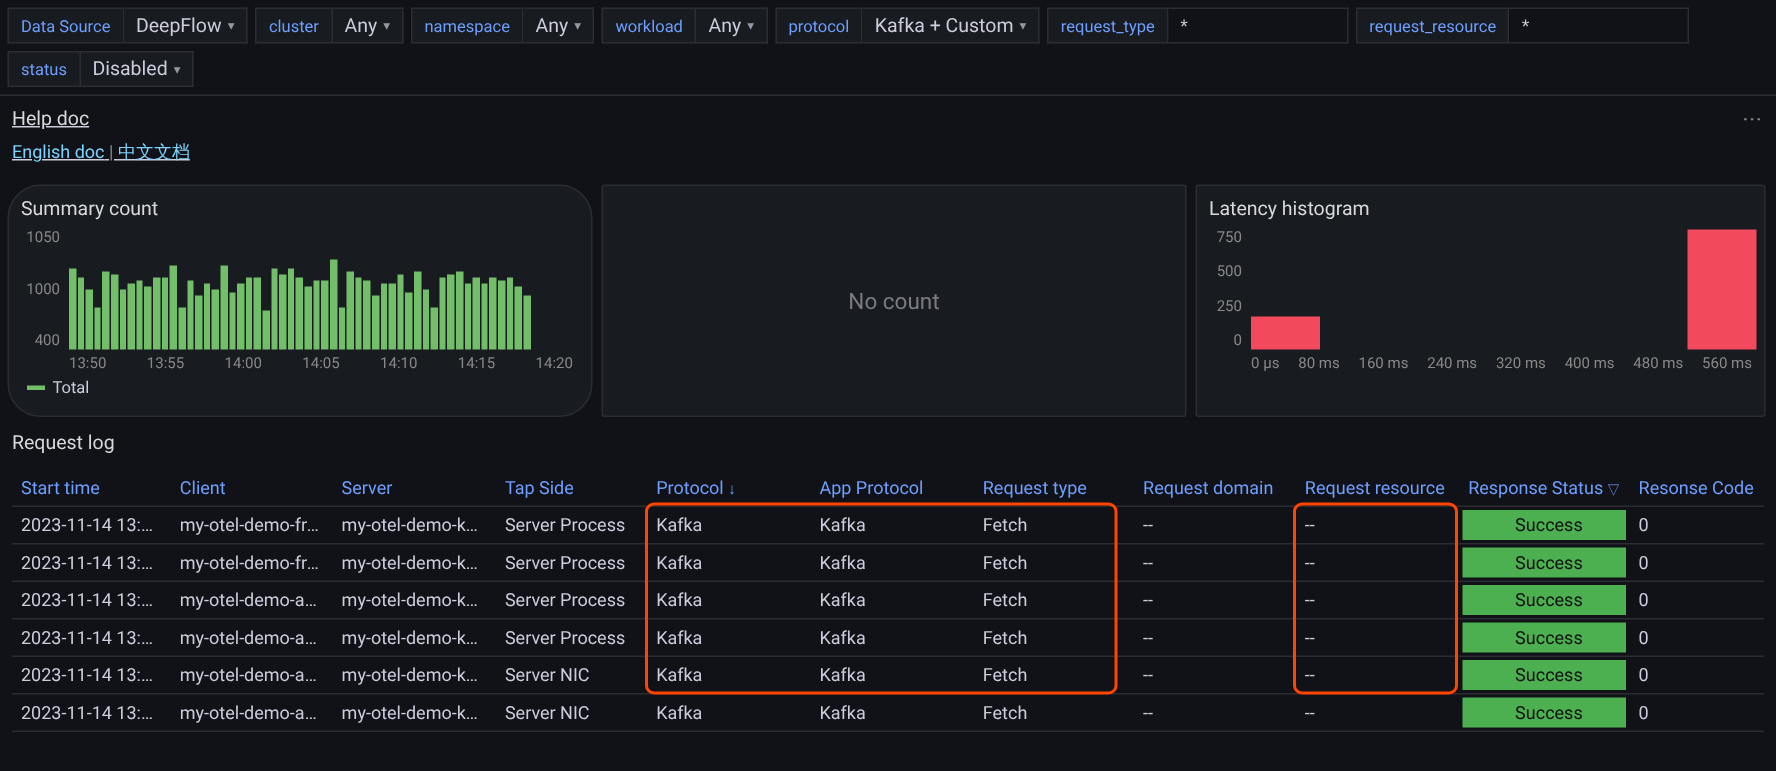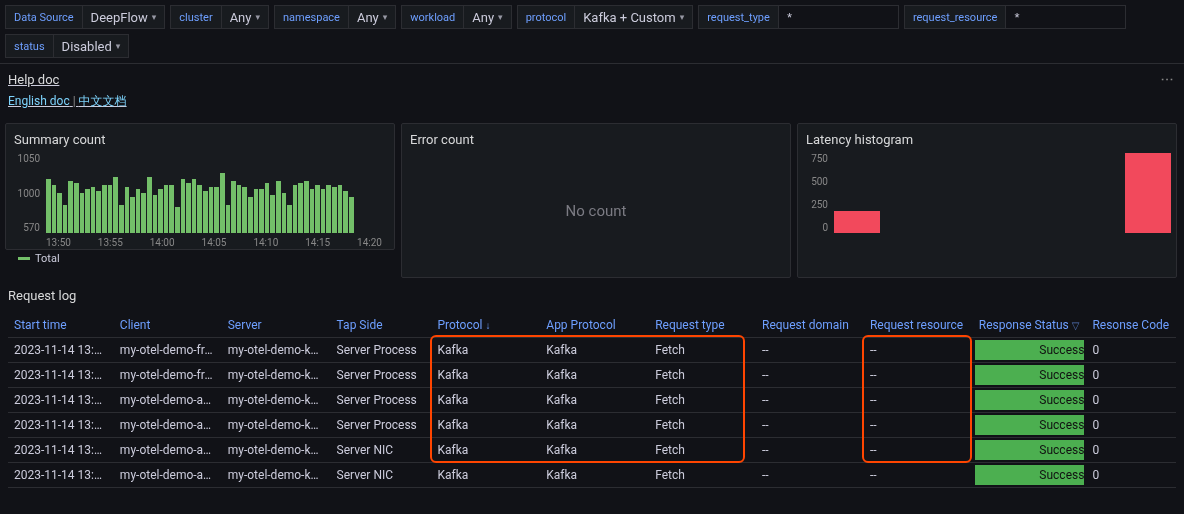--- a/index.html
+++ b/index.html
@@ -71,21 +71,21 @@
   }
   .panels-row { display: flex; gap: 6px; padding: 5px; }
   .panel {
     background: #181b1f;
     border: 1px solid #2c2d32;
     border-radius: 2px;
     padding: 8px;
     position: relative;
   }
   .panel-title { font-size: 13px; color: #d8d9da; margin-bottom: 6px; }
-  .panel-summary { width: 390px; height: 127px; }
+  .panel-summary { width: 390px; height: 155px; border-radius: 22px; }
   .panel-error { width: 390px; height: 155px; display: flex; flex-direction: column; }
   .panel-latency { width: 380px; height: 155px; }
   .no-data { flex: 1; display: flex; align-items: center; justify-content: center; color: #7b7b83; font-size: 15px; }
   .chart-area { position: relative; height: 95px; width: 100%; }
   .y-axis { position: absolute; left: 0; top: 0; bottom: 15px; width: 30px; display: flex; flex-direction: column; justify-content: space-between; font-size: 10px; color: #888; text-align: right; padding-right: 4px; }
   .bars-container { position: absolute; left: 32px; right: 4px; top: 0; bottom: 15px; display: flex; align-items: flex-end; gap: 1px; }
   .bar-green { background: #73bf69; flex: 1; min-width: 3px; }
   .x-axis { position: absolute; left: 32px; right: 4px; bottom: 0; display: flex; justify-content: space-between; font-size: 10px; color: #888; }
   .legend { display: flex; align-items: center; gap: 5px; font-size: 11px; color: #ccccdc; margin-top: 4px; padding-left: 4px; }
   .legend-swatch { width: 12px; height: 3px; }
@@ -122,21 +122,21 @@
   .col-client { width: 107px; }
   .col-server { width: 108px; }
   .col-tap { width: 100px; }
   .col-proto { width: 108px; }
   .col-app { width: 108px; }
   .col-req { width: 106px; }
   .col-dom { width: 107px; }
   .col-res { width: 108px; }
   .col-stat { width: 108px; }
   .col-code { width: 85px; }
-  .status-success { background: #4caf50; color: #111; display: inline-block; padding: 3px 0; width: 100%; text-align: right; padding-left: 6px; }
+  .status-success { background: #4caf50; color: #111; display: inline-block; padding: 3px 0; width: 100%; text-align: center; padding-left: 6px; }
   .sort-arrow { font-size: 10px; }
   .filter-icon { font-size: 10px; opacity: 0.7; }
   .highlight-box1 { position: absolute; border: 2px solid #ff4500; border-radius: 6px; pointer-events: none; left: 430px; top: 335px; width: 315px; height: 128px; z-index: 10; }
   .highlight-box2 { position: absolute; border: 2px solid #ff4500; border-radius: 6px; pointer-events: none; left: 862px; top: 335px; width: 110px; height: 128px; z-index: 10; }
   td.stat-cell { padding: 0 2px; }
 </style>
 </head>
 <body>
 
 <div class="filter-bar">
@@ -205,21 +205,21 @@
 </div>
 
 <div class="panels-row">
 
   <div class="panel panel-summary">
     <div class="panel-title">Summary count</div>
     <div class="chart-area">
       <div class="y-axis">
         <span>1050</span>
         <span>1000</span>
-        <span>570</span>
+        <span>400</span>
       </div>
       <div class="bars-container" id="summary-bars">
           <div class="bar-green" style="height: 68%;"></div>
           <div class="bar-green" style="height: 60%;"></div>
           <div class="bar-green" style="height: 50%;"></div>
           <div class="bar-green" style="height: 35%;"></div>
           <div class="bar-green" style="height: 65%;"></div>
           <div class="bar-green" style="height: 62%;"></div>
           <div class="bar-green" style="height: 50%;"></div>
           <div class="bar-green" style="height: 55%;"></div>
@@ -286,37 +286,46 @@
         <span>14:20</span>
       </div>
     </div>
     <div class="legend">
       <span class="legend-swatch swatch-green"></span>
       <span>Total</span>
     </div>
   </div>
 
   <div class="panel panel-error">
-    <div class="panel-title">Error count</div>
     <div class="no-data">No count</div>
   </div>
 
   <div class="panel panel-latency">
     <div class="panel-title">Latency histogram</div>
     <div class="latency-chart">
       <div class="lat-y-axis">
         <span>750</span>
         <span>500</span>
         <span>250</span>
         <span>0</span>
       </div>
       <div class="lat-bars" id="lat-bars">
           <div class="lat-bar" style="height: 28%; left: 0px;"></div>
           <div class="lat-bar" style="height: 100%; left: 291.429px;"></div>
         </div>
+      <div class="lat-x-axis">
+        <span>0 µs</span>
+        <span>80 ms</span>
+        <span>160 ms</span>
+        <span>240 ms</span>
+        <span>320 ms</span>
+        <span>400 ms</span>
+        <span>480 ms</span>
+        <span>560 ms</span>
+      </div>
     </div>
   </div>
 </div>
 
 <div class="request-log">
   <div class="log-title">Request log</div>
   <table class="log-table">
     <colgroup>
       <col class="col-start">
         <col class="col-client">

